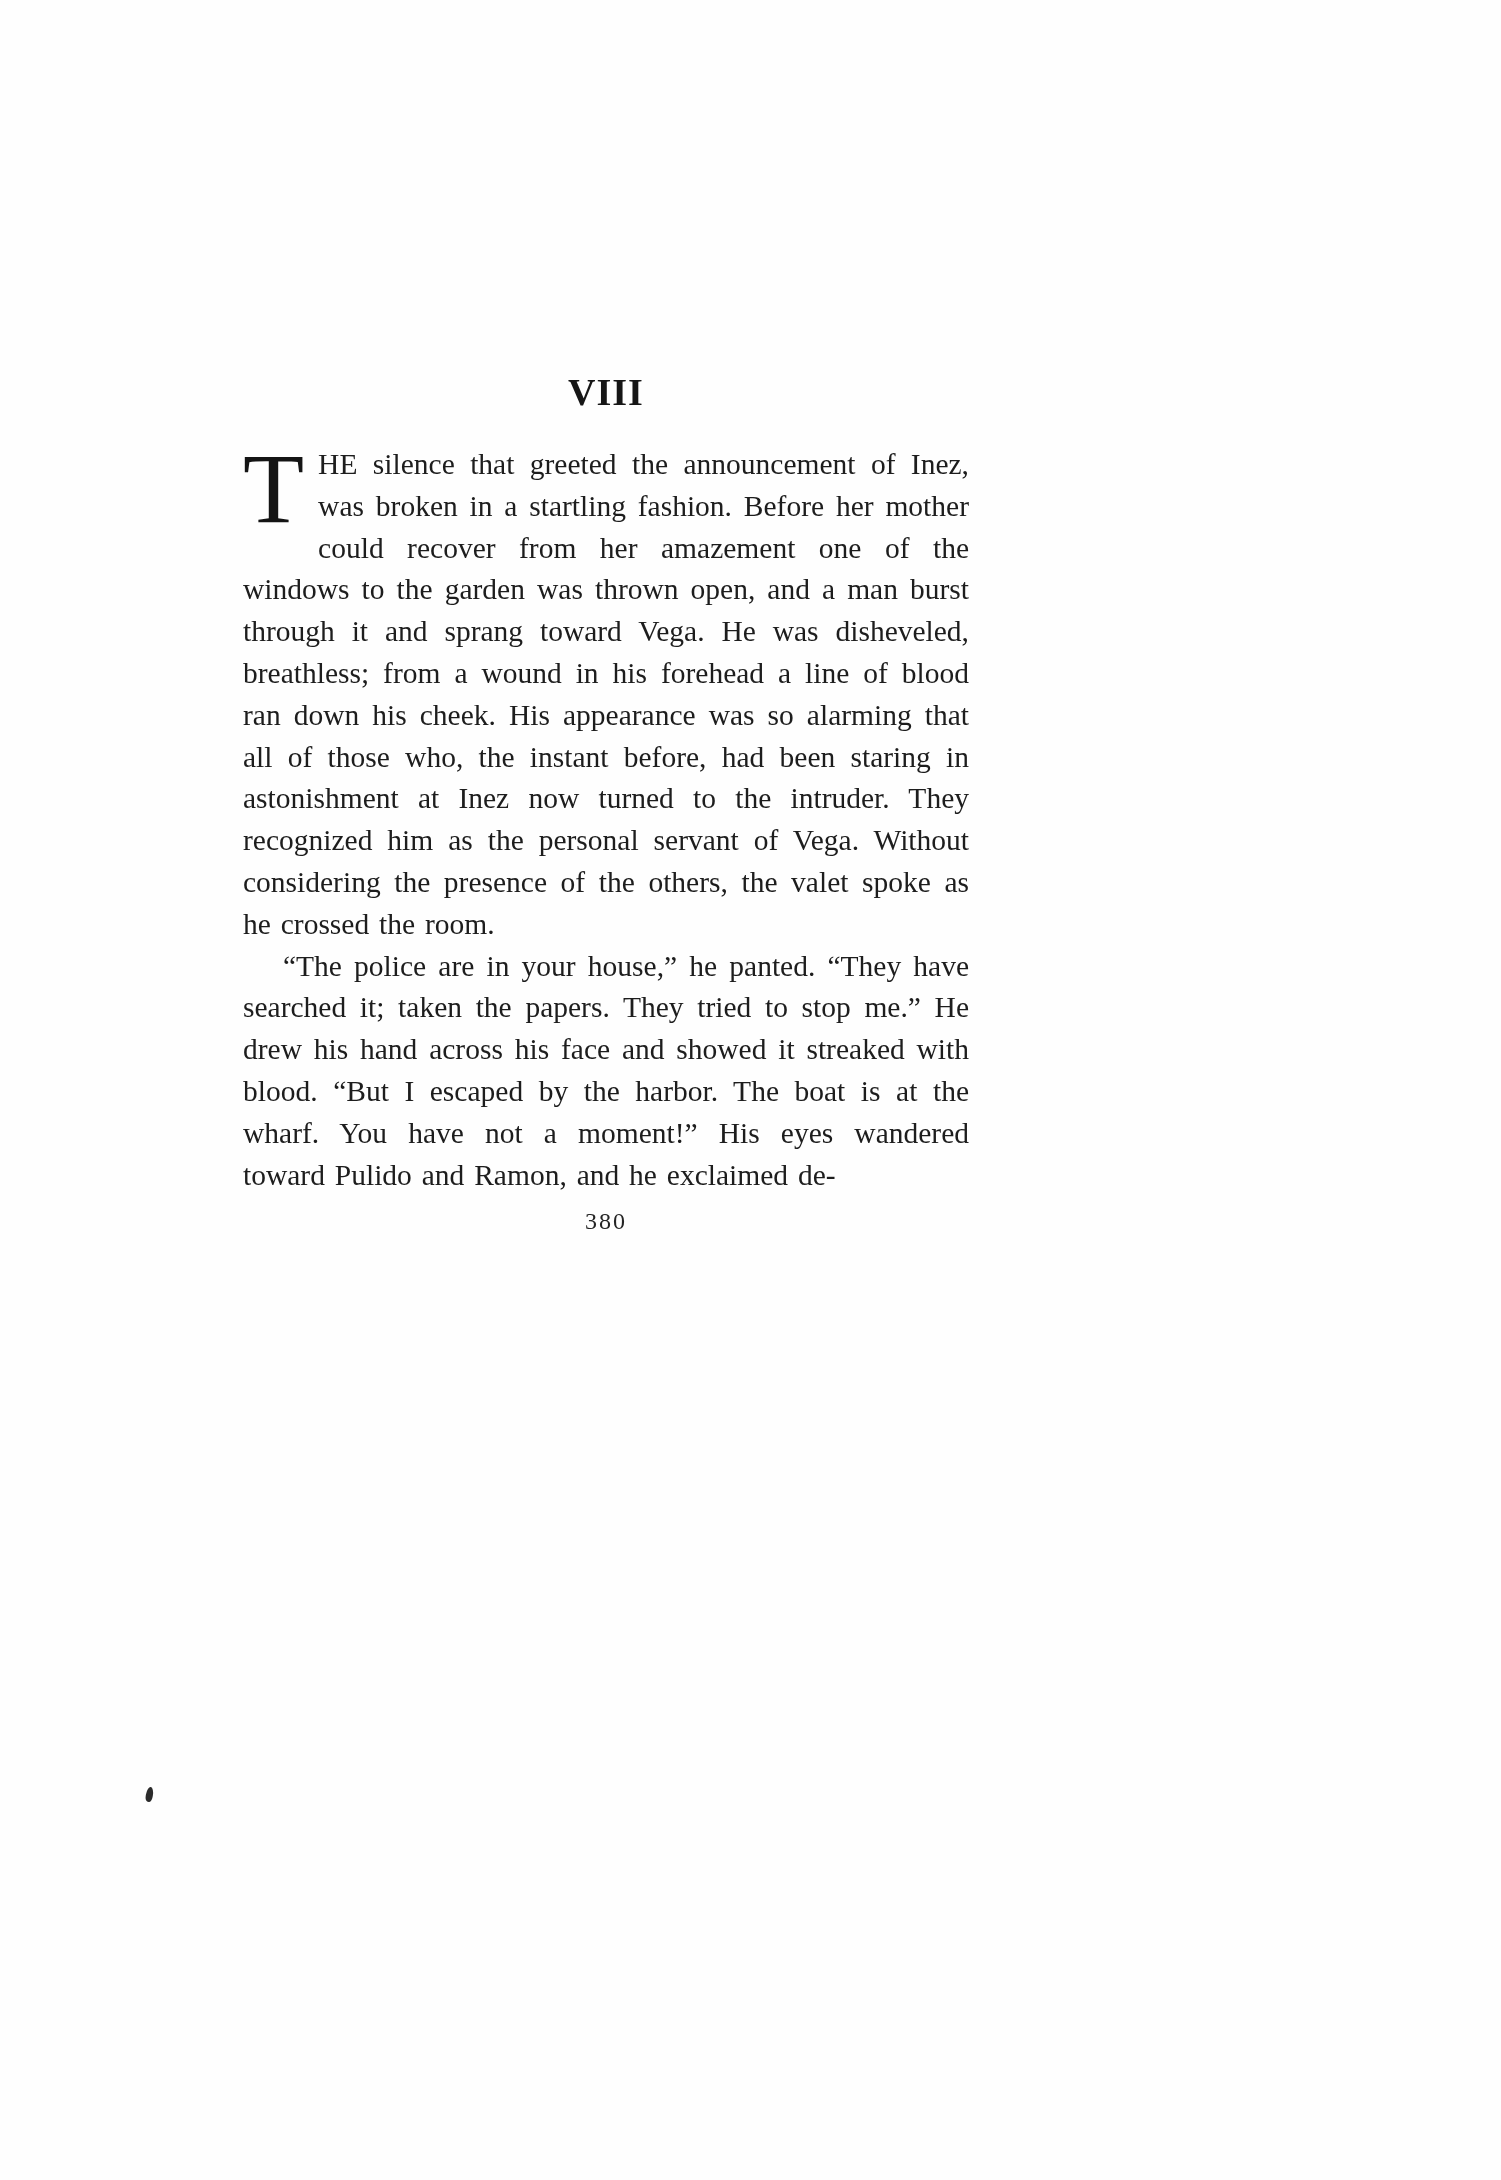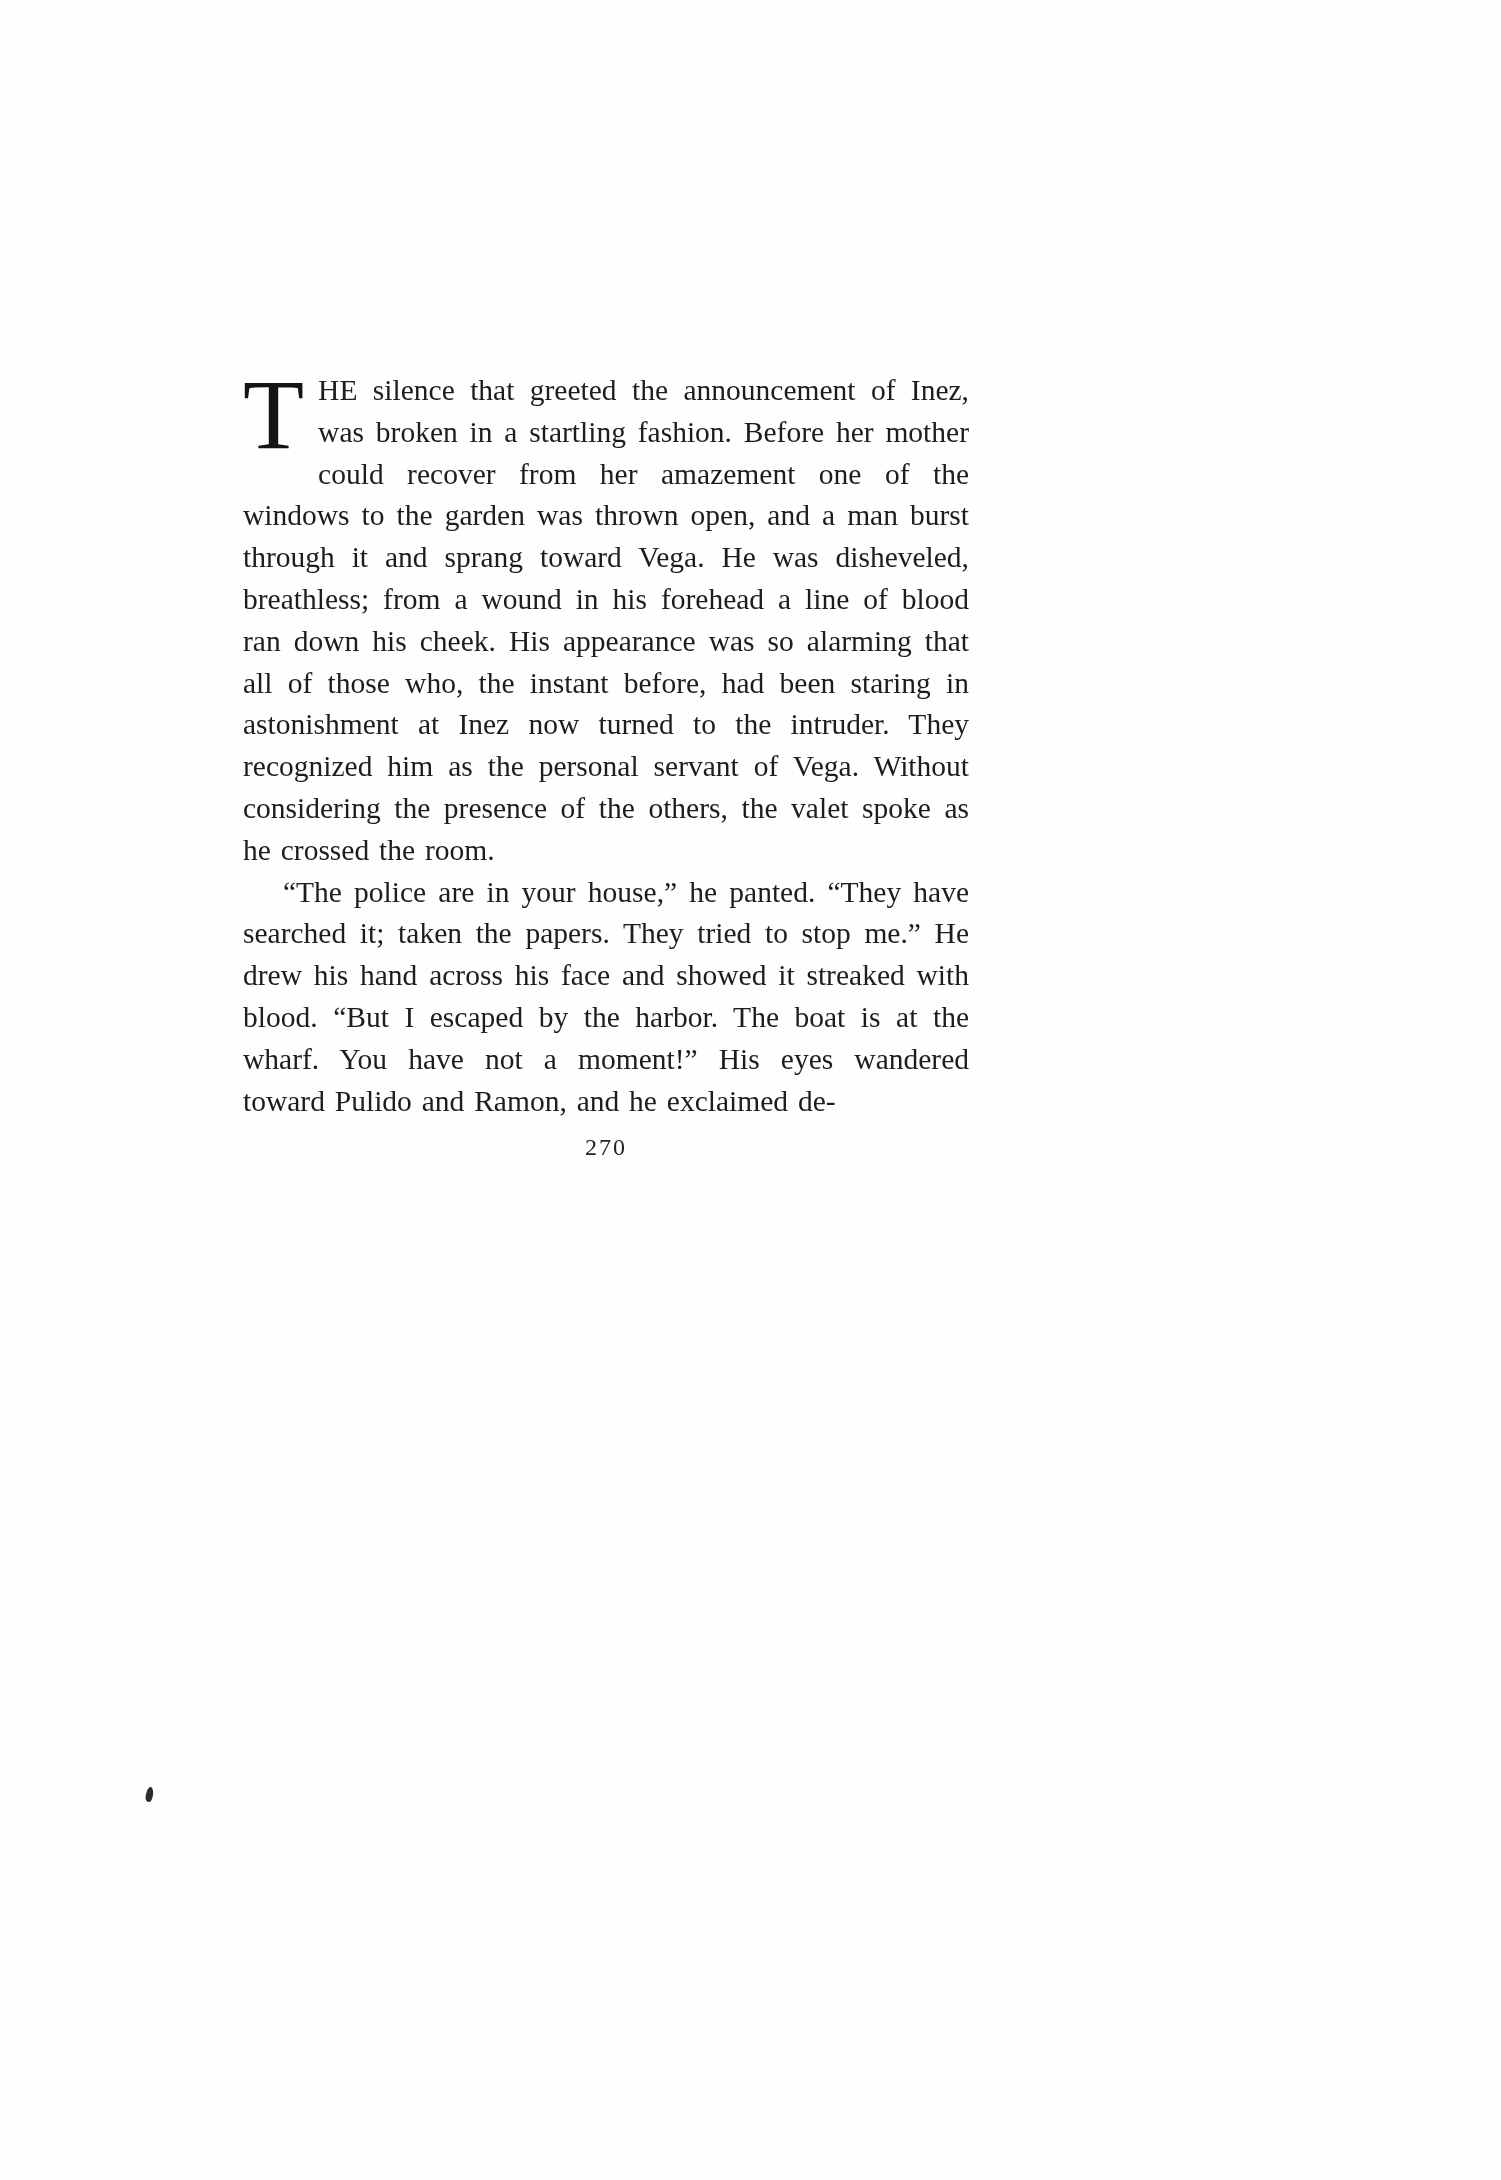--- a/index.html
+++ b/index.html
@@ -80,24 +80,25 @@
 </style>
 </head>
 <body>
 
 <div class="page">
 
   <span class="top-mark"></span>
 
   <div class="text-block">
 
+    <h1 class="chapter-heading">VIII</h1>
 
     <p class="para"><span class="dropcap">T</span><span>HE silence that greeted the announcement of Inez, was broken in a startling fashion. Before her mother could recover from her amazement one of the windows to the garden was thrown open, and a man burst through it and sprang toward Vega. He was disheveled, breathless; from a wound in his forehead a line of blood ran down his cheek. His appearance was so alarming that all of those who, the instant before, had been staring in astonishment at Inez now turned to the intruder. They recognized him as the personal servant of Vega. Without considering the presence of the others, the valet spoke as he crossed the room.</span></p>
 
     <p class="para indented"><span>“The police are in your house,” he panted. “They have searched it; taken the papers. They tried to stop me.” He drew his hand across his face and showed it streaked with blood. “But I escaped by the harbor. The boat is at the wharf. You have not a moment!” His eyes wandered toward Pulido and Ramon, and he exclaimed de-</span></p>
 
-    <div class="page-number">270</div>
+    <div class="page-number">380</div>
 
   </div>
 
   <div class="ink-mark"></div>
 
 </div>
 
 </body></html>

